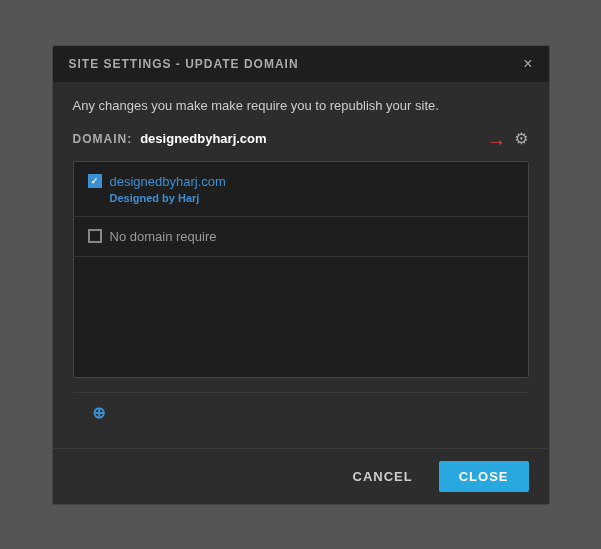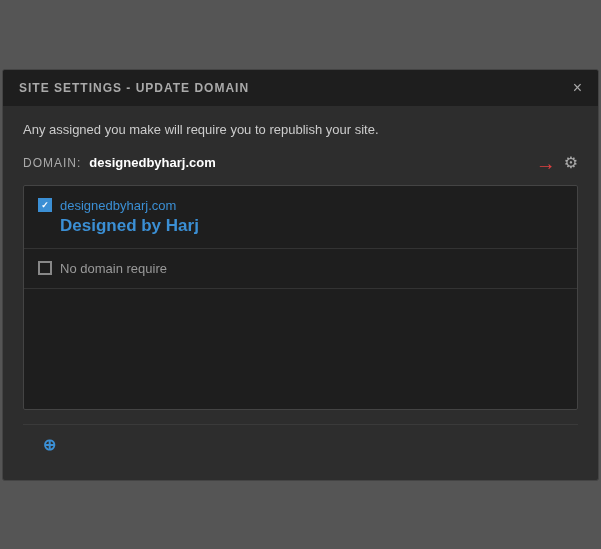--- a/index.html
+++ b/index.html
@@ -5,21 +5,21 @@
     * { box-sizing: border-box; margin: 0; padding: 0; }
     body {
       background: #555;
       display: flex;
       align-items: center;
       justify-content: center;
       min-height: 100vh;
       font-family: Arial, sans-serif;
     }
     .modal {
-      width: 597px;
+      width: 498px;
       background: #2d2d2d;
       border: 1px solid #444;
       border-radius: 3px;
       overflow: hidden;
     }
     .modal-header {
       background: #1e1e1e;
       padding: 10px 16px;
       display: flex;
       align-items: center;
@@ -49,21 +49,21 @@
       margin-bottom: 16px;
     }
     .domain-row {
       display: flex;
       align-items: center;
       margin-bottom: 12px;
     }
     .domain-label {
       color: #aaa;
       font-size: 12px;
-      font-weight: normal;
+      font-weight: bold;
       text-transform: uppercase;
       letter-spacing: 1px;
       margin-right: 8px;
     }
     .domain-value {
       color: #fff;
       font-size: 13px;
       font-weight: bold;
     }
     .domain-arrow-gear {
@@ -126,21 +126,21 @@
       flex-shrink: 0;
     }
     .domain-link {
       color: #3b8fd4;
       font-size: 13px;
       text-decoration: none;
       cursor: pointer;
     }
     .domain-subtitle {
       color: #3b8fd4;
-      font-size: 17px;
+      font-size: 11px;
       margin-left: 22px;
       font-weight: bold;
     }
     .no-domain-text {
       color: #999;
       font-size: 13px;
     }
     .spacer-area {
       min-height: 120px;
     }
@@ -198,21 +198,21 @@
 <body>
 
 <div class="modal">
 
   <div class="modal-header">
     <span class="modal-title">SITE SETTINGS - UPDATE DOMAIN</span>
     <button class="close-x">×</button>
   </div>
 
   <div class="modal-body">
-    <p class="info-text">Any assigned you make will require you to republish your site.</p>
+    <p class="info-text">Any changes you make make require you to republish your site.</p>
 
     <div class="domain-row">
       <span class="domain-label">DOMAIN:</span>
       <span class="domain-value">designedbyharj.com</span>
       <div class="domain-arrow-gear">
         <span class="arrow-right">→</span>
         <span class="gear-icon">⚙</span>
       </div>
     </div>
 
@@ -234,13 +234,17 @@
       </div>
 
       <div class="spacer-area"></div>
     </div>
 
     <div class="add-subdomain">
       <span class="add-icon">⊕</span>
     </div>
   </div>
 
+  <div class="modal-footer">
+    <button class="btn-cancel">CANCEL</button>
+    <button class="btn-close">CLOSE</button>
+  </div>
 </div>
 
 </body></html>

